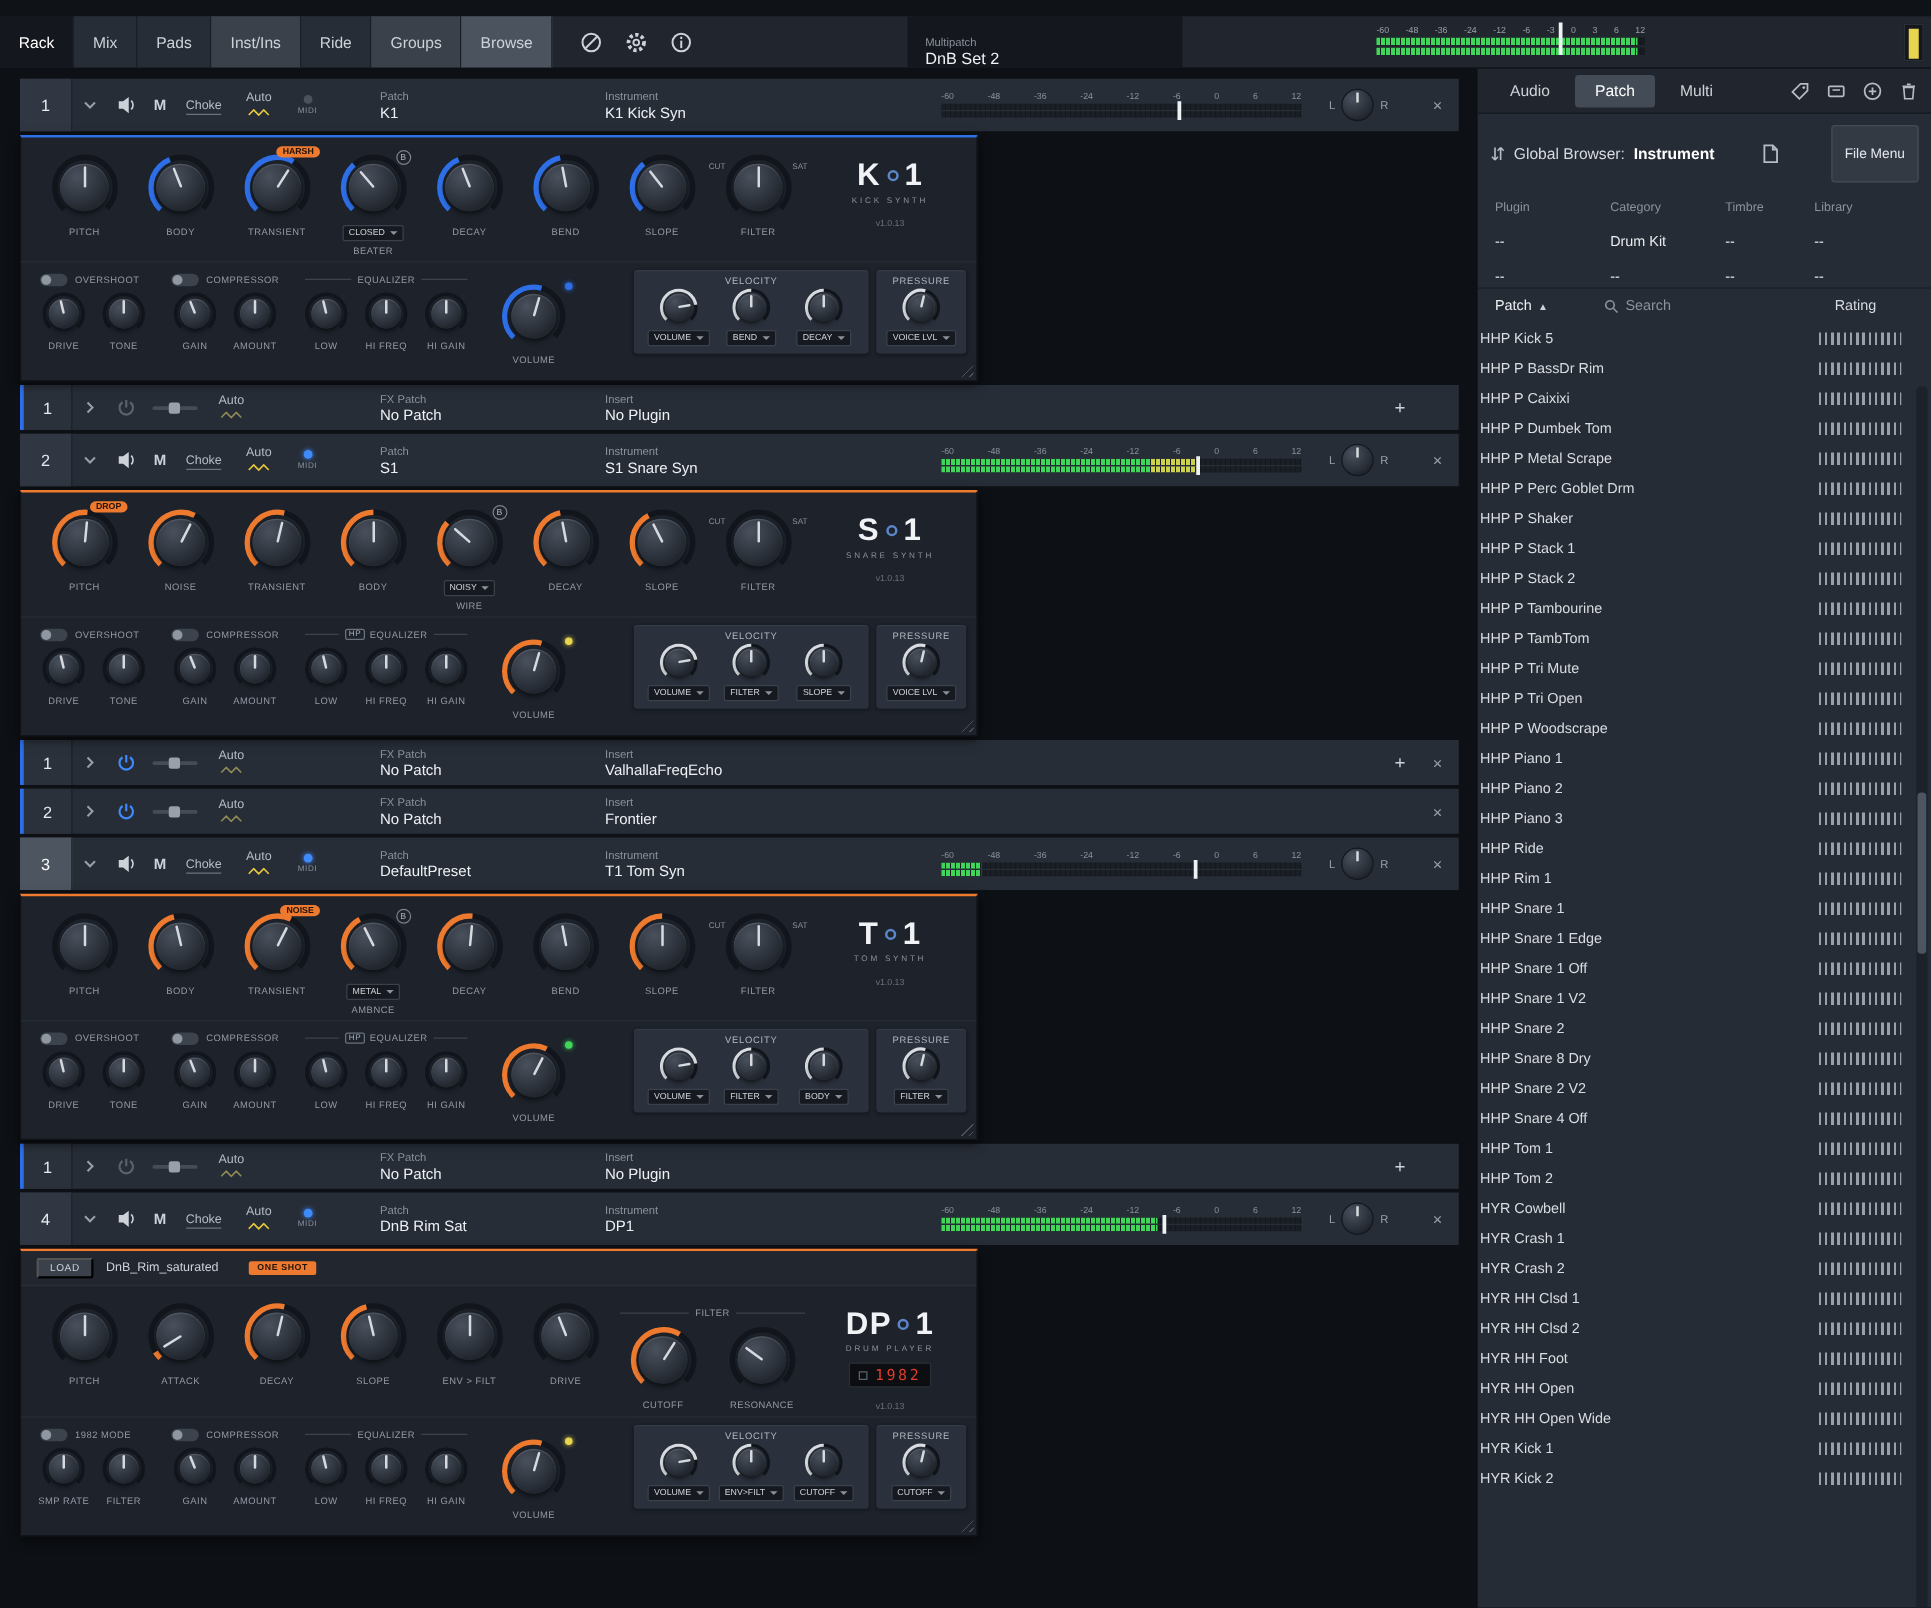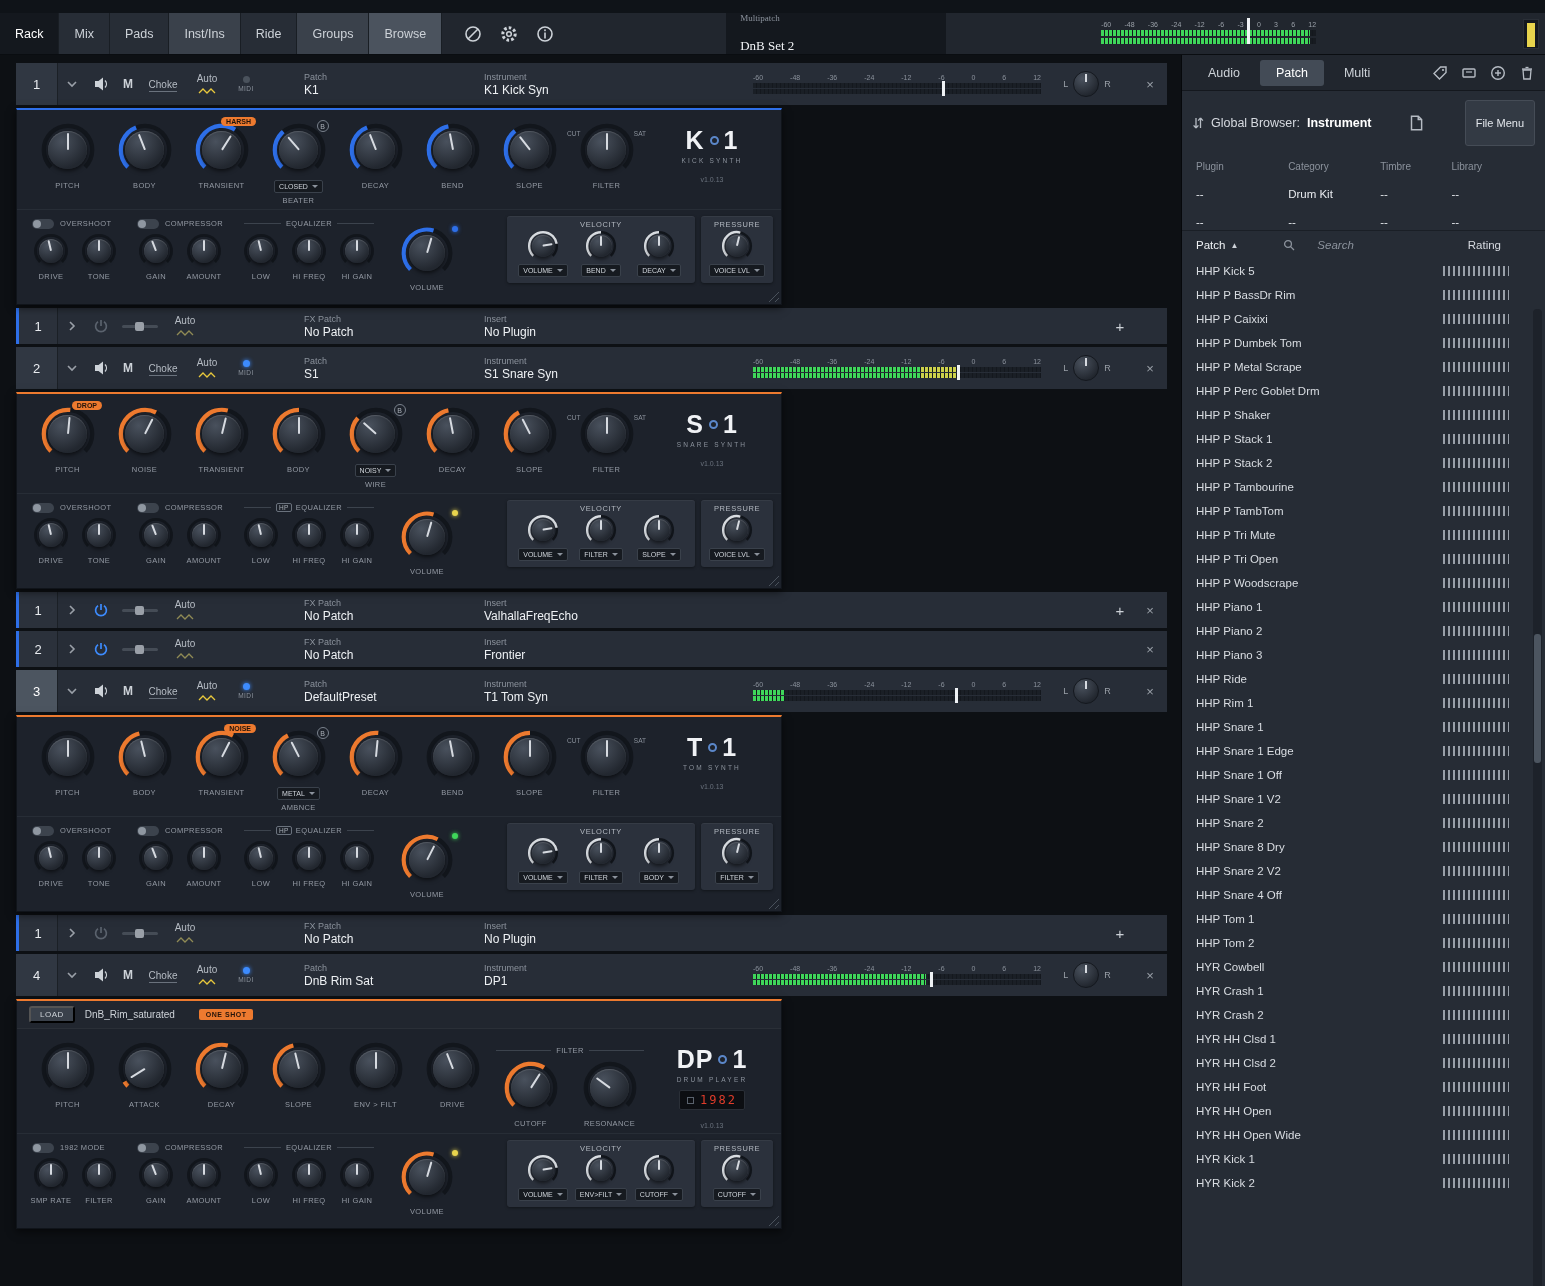--- a/index.html
+++ b/index.html
@@ -8,21 +8,21 @@
 
   
   .topbar { height:42px; background:#21262e; display:flex; align-items:stretch; border-bottom:1px solid #0a0d11;margin-top:13px; }
   .tabs { display:flex; align-items:stretch; }
   .tab { padding:0 15px; display:flex; align-items:center; font-size:12.5px; color:#cdd2d8; background:#272d36; border-right:1px solid #191e24; cursor:default; }
   .tab.active { background:#14181e; color:#fff; }
   .tab.raised { background:#3a414b; }
   .tab.raised2 { background:#4b535e; }
   .tb-icons { display:flex; align-items:center; gap:18px; padding:0 22px; }
   .tbi { width:18px; height:18px; display:inline-flex; }
-  .mp-box { margin-left:150px; background:#14181e; min-width:220px; padding:0 14px; display:flex; flex-direction:column; justify-content:space-between;font-family:Liberation Serif, serif; }
+  .mp-box { margin-left:150px; background:#14181e; min-width:220px; padding:0 14px; display:flex; flex-direction:column; justify-content:flex-end; }
   .mp-label { font-size:9px; color:#8b929c; }
   .mp-value { font-size:13px; color:#f0f2f5; }
   .tb-meter { margin-left:155px; width:215px; align-self:center; }
   .tb-scale { display:flex; justify-content:space-between; font-size:7px; color:#9aa0a8; margin-bottom:2px; }
   .tb-bars { position:relative; }
   .tb-bar { height:6px; margin-bottom:2px; background:#171b21; position:relative; overflow:hidden; }
   .tb-bar .fill { position:absolute; inset:0; width:97%; background:#3fd65a; }
   .tb-bar::after { content:""; position:absolute; inset:0; background:repeating-linear-gradient(90deg,transparent 0 3px,#14181e 3px 4px); }
   .tb-handle { position:absolute; top:-12px; bottom:0; width:3px; background:#f0f2f5; left:68%; }
   .tb-out { margin-left:auto; margin-right:6px; align-self:center; width:16px; height:30px; background:#14181e; border:1px solid #2a2f37; display:flex; align-items:flex-end; justify-content:center; padding:1px; }
@@ -135,24 +135,24 @@
   .b-ticons { margin-left:auto; display:flex; gap:13px; align-items:center; }
   .b-ticons .tbi { width:16px; height:16px; }
   .b-global { display:flex; align-items:center; gap:7px; padding:9px 10px 7px; font-size:12.5px; color:#d6dae0; flex:0 0 auto; }
   .b-global b { color:#fff; font-weight:bold; }
   .filemenu { margin-left:auto; background:#333a44; border:1px solid #454c56; border-radius:3px; padding:16px 10px; font-size:11px; color:#e3e7ec; }
   .b-filters { display:grid; grid-template-columns:1.1fr 1.1fr .85fr .95fr; padding:8px 14px 2px; row-gap:16px; flex:0 0 auto; }
   .b-filters .hd { font-size:10px; color:#8b929c; }
   .b-filters .vl { font-size:11.5px; color:#e8ebef; }
   .b-lhead { display:flex; align-items:center; padding:8px 14px; border-top:1px solid #1a1f26; font-size:11.5px; color:#eef1f4; gap:5px; flex:0 0 auto; }
   .sortasc { font-size:8px; color:#cdd2d8; }
-  .b-search { display:flex; align-items:center; gap:22px; margin-left:40px; color:#8b929c;font-style:italic; }
+  .b-search { display:flex; align-items:center; gap:5px; margin-left:40px; color:#8b929c; }
   .b-rating-h { margin-left:auto; color:#d6dae0; margin-right:30px; }
   .b-list { flex:1 1 auto; overflow:hidden; }
-  .brow { display:flex; align-items:center; height:24px; padding:0 14px; font-size:11.5px; color:#d9dde2; }
+  .brow { display:flex; align-items:center; height:24px; padding:0 2px; font-size:11.5px; color:#d9dde2; }
   .rating { margin-left:auto; margin-right:22px; width:66px; height:10px; background:repeating-linear-gradient(90deg,#99a0a9 0 2px,transparent 2px 5px); }
   .b-scroll { position:absolute; right:3px; top:254px; bottom:4px; width:9px; background:#1d222a; border-radius:4px; }
   .b-thumb { position:absolute; top:33%; height:13%; left:1px; right:1px; background:#4c5560; border-radius:3px; }
 </style>
 </head>
 <body>
 
 <div class="app">
   <header class="topbar">
     <div class="tabs" id="topbar-tabs">

